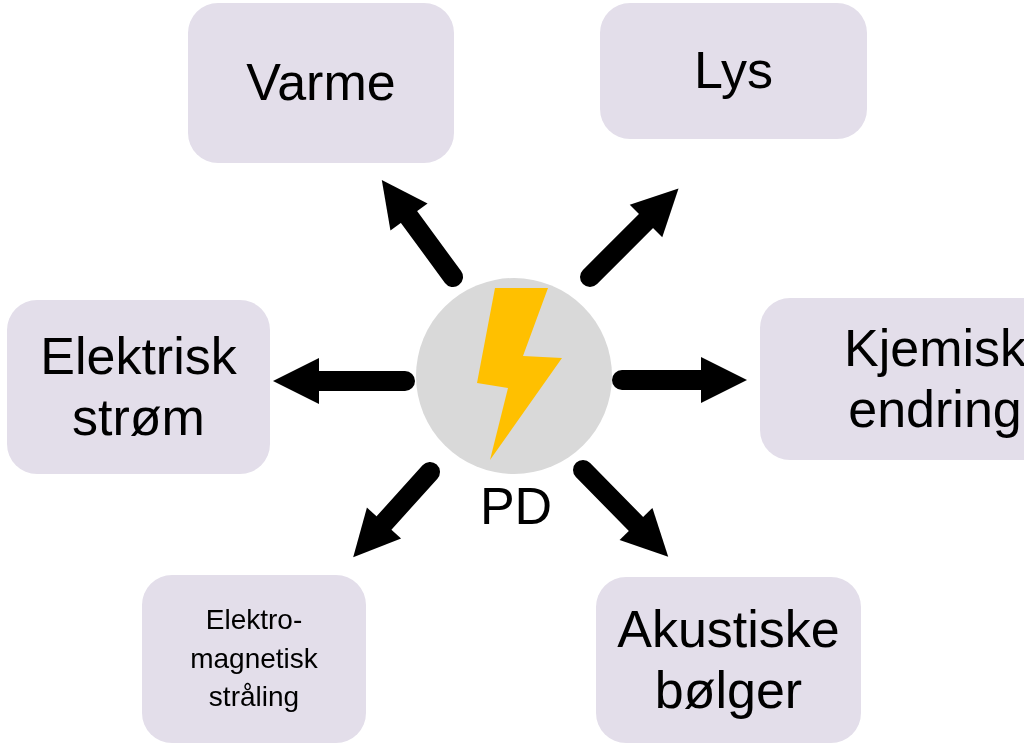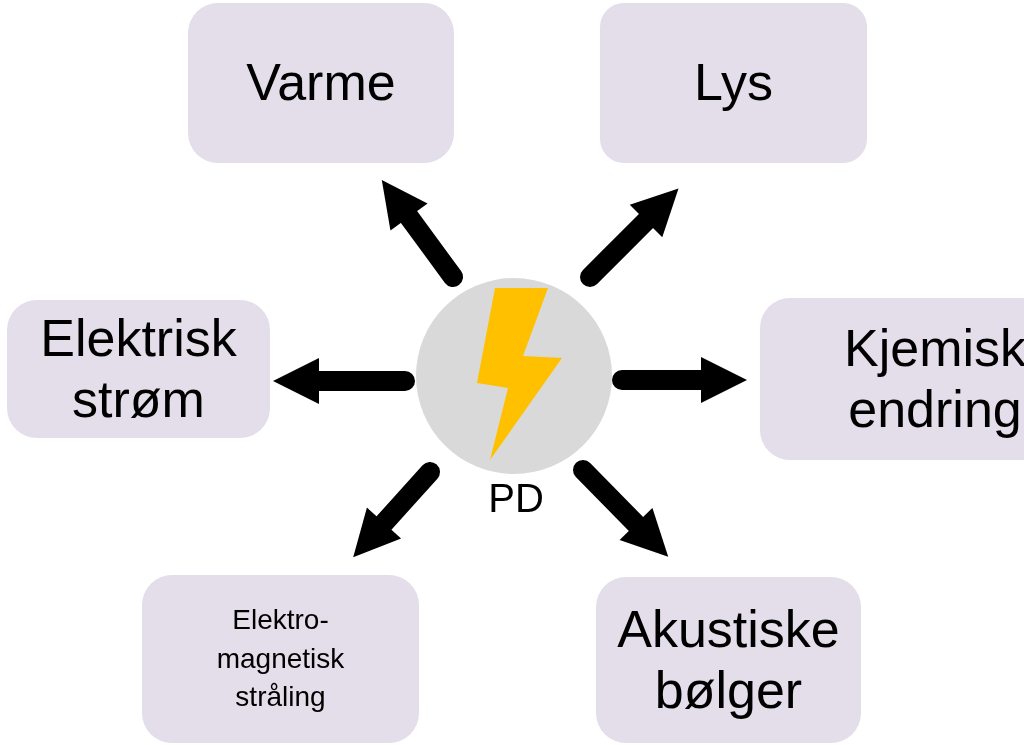--- a/index.html
+++ b/index.html
@@ -29,31 +29,31 @@
     color: #000000;
     font-size: 52px;
     line-height: 1.18;
     white-space: pre-line;
   }
   .node-label.small {
     font-size: 28px;
     line-height: 1.38;
   }
   .n-varme            { left: 148px; top:   3px; width: 266px; height: 160px; margin-left: 40px; }
-  .n-lys              { left: 600px; top:   3px; width: 267px; height: 160px; border-radius: 24px; }
-  .n-elektrisk-strom  { left:   7px; top: 300px; width: 263px; height: 138px; }
+  .n-lys              { left: 600px; top:   3px; width: 267px; height: 136px; }
+  .n-elektrisk-strom  { left:   7px; top: 300px; width: 263px; height: 174px; }
   .n-kjemisk-endring  { left: 760px; top: 298px; width: 260px; height: 162px; padding-left: 45px; }
-  .n-elektromagnetisk { left: 142px; top: 575px; width: 277px; height: 168px; }
+  .n-elektromagnetisk { left: 142px; top: 575px; width: 224px; height: 168px; }
   .n-akustiske-bolger { left: 596px; top: 577px; width: 265px; height: 166px; }
   .pd-label {
     position: absolute;
     left: 454px; top: 476px;
     width: 124px;
     text-align: center;
-    font-size: 40px;
+    font-size: 52px;
     color: #000000;
   }
 </style>
 </head>
 <body>
 
 <div class="canvas">
 
   <svg class="arrow-layer" viewBox="0 0 1024 745">
     <defs>

